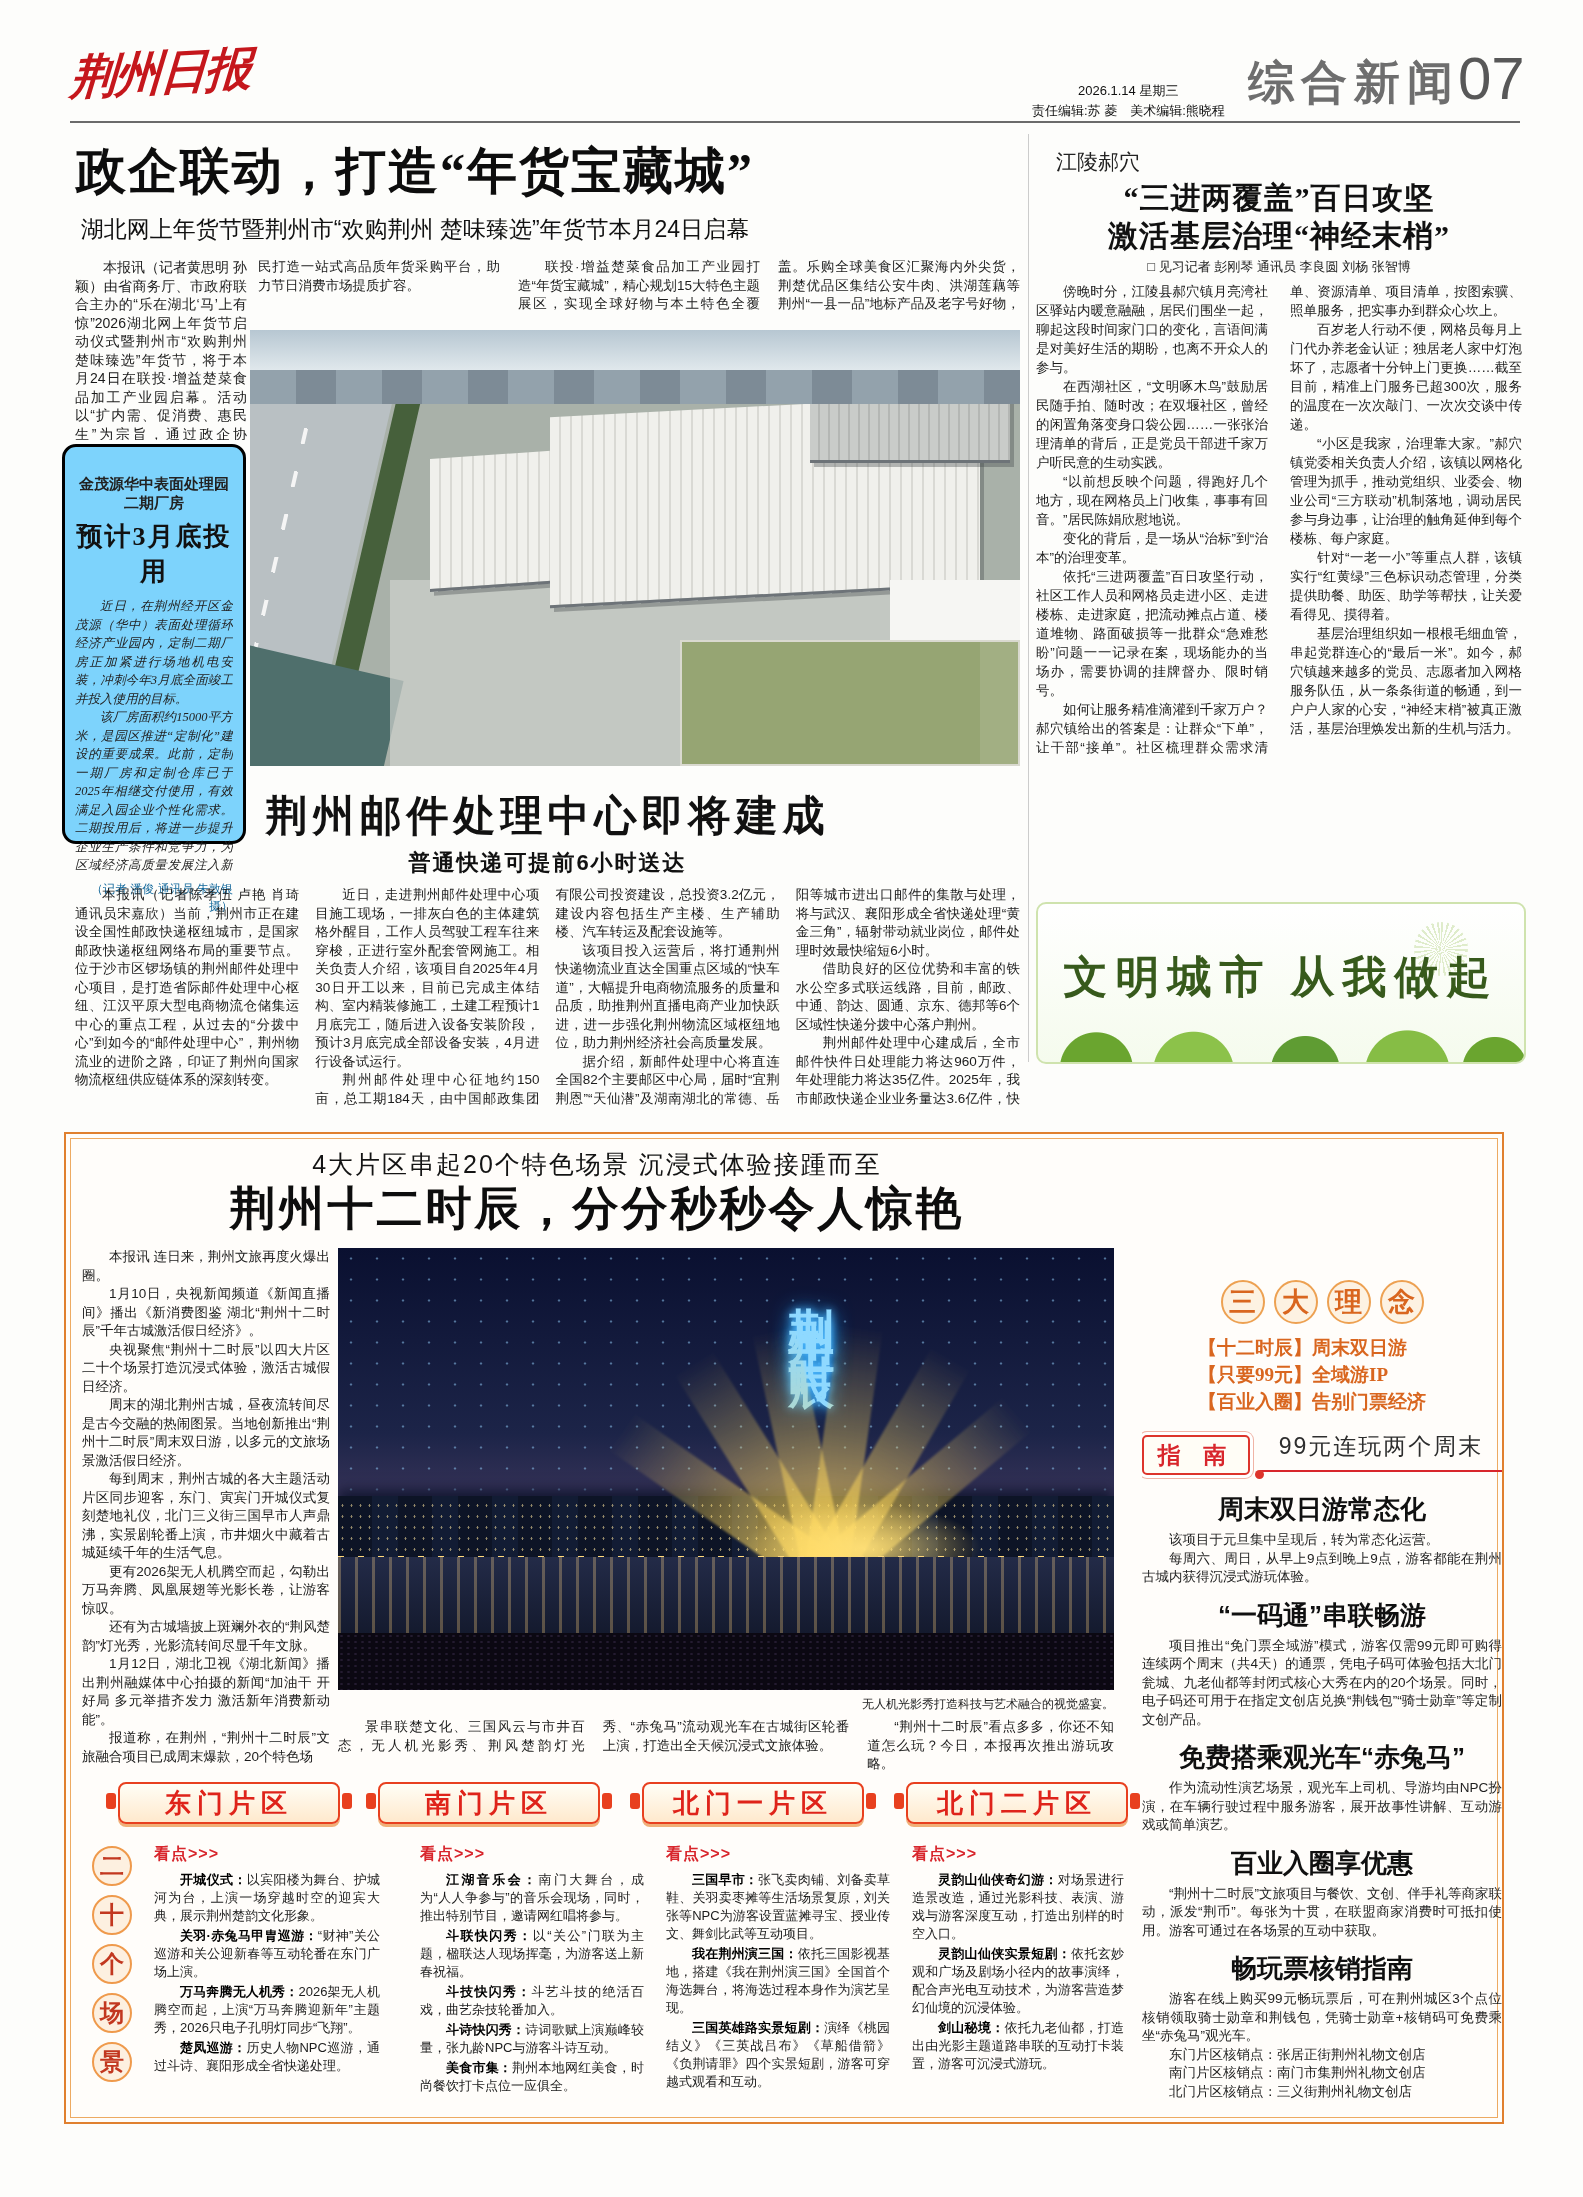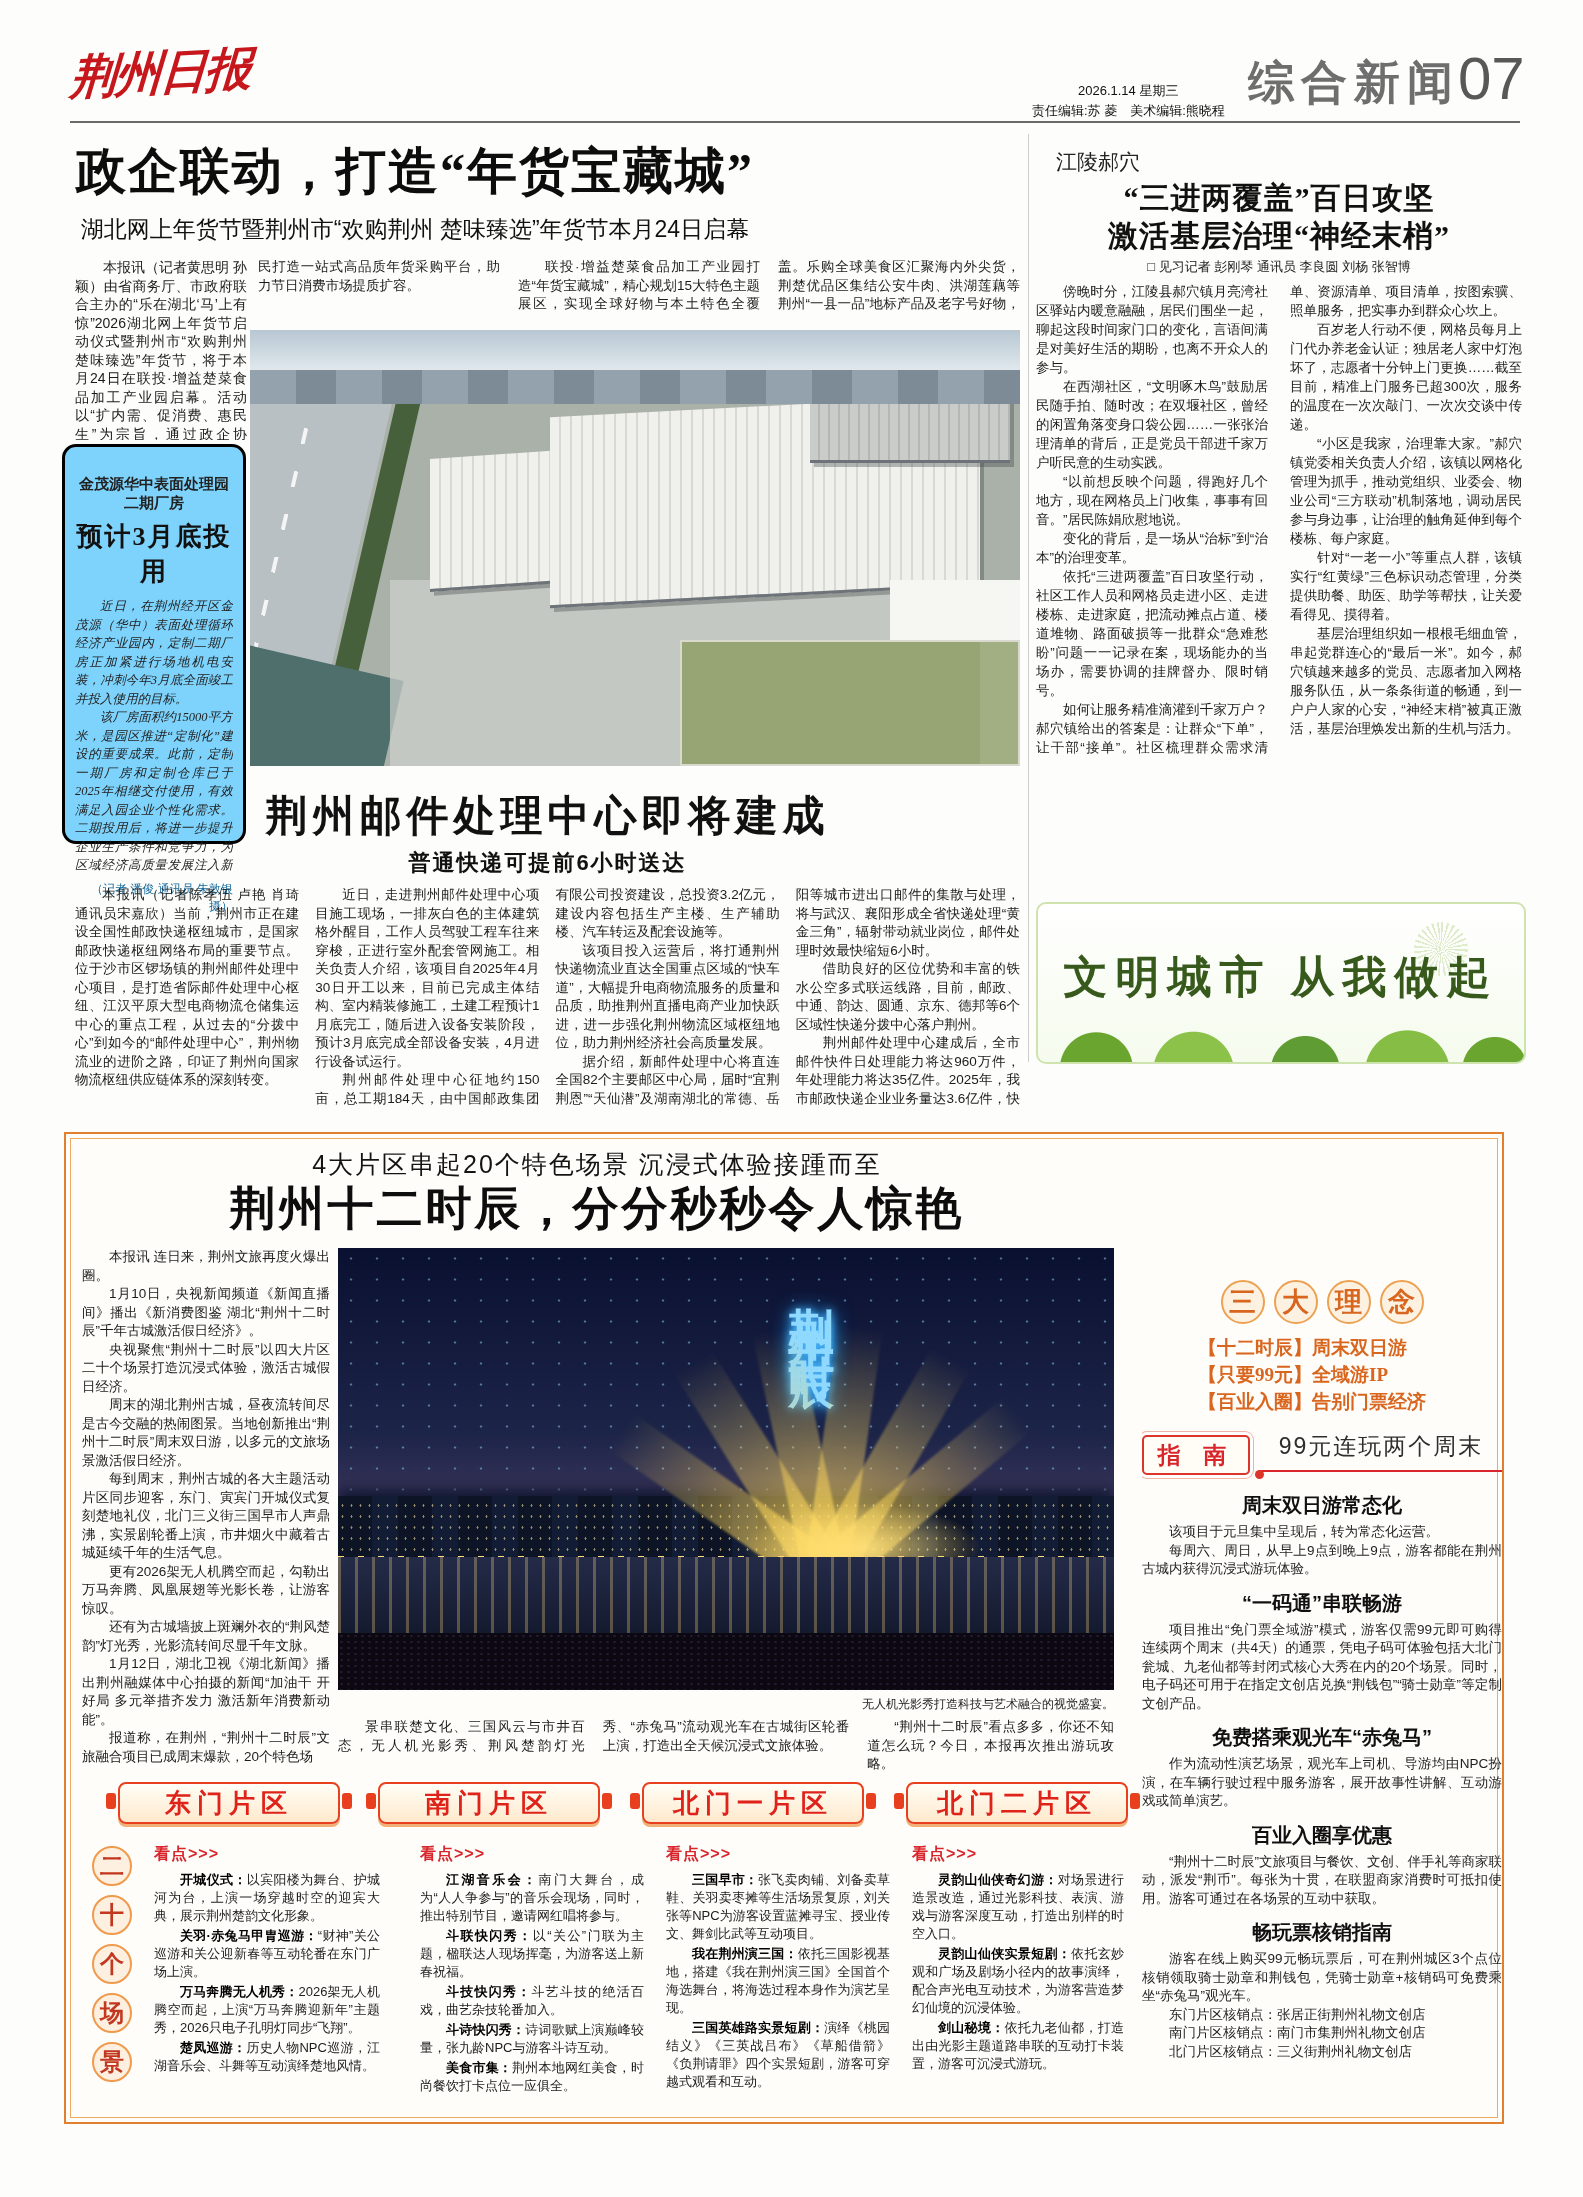--- a/index.html
+++ b/index.html
@@ -116,21 +116,21 @@
   .gbul{padding-left:56px;margin-top:10px;}
   .gbul div{color:#d9661f;font-weight:bold;font-size:19px;line-height:27px;font-family:"Liberation Serif",serif;}
   .gbadge-row{position:relative;margin-top:16px;height:50px;}
   .gbadge{position:absolute;left:0;top:4px;width:104px;height:36px;border:2px solid #dd342b;border-radius:5px;
       background:#fffdf6;color:#d8262c;font-size:23px;font-weight:bold;letter-spacing:8px;
       display:flex;align-items:center;justify-content:center;box-shadow:0 0 0 3px #fff,0 0 0 4px #f0b4a6;}
   .gbadge::before,.gbadge::after{content:"";position:absolute;width:9px;height:9px;border-radius:50%;background:#dd342b;}
   .gbadge::before{left:-16px;top:-4px;} .gbadge::after{right:-16px;bottom:-6px;}
   .gtitle{margin-left:118px;text-align:center;font-size:23px;color:#2e2e2e;letter-spacing:2px;
       border-bottom:2px solid #d8262c;padding-bottom:8px;}
-  .gsec-t{text-align:center;font-weight:bold;font-size:20px;margin:11px 7px 4px;color:#101010;}
+  .gsec-t{text-align:center;font-weight:bold;font-size:26px;margin:11px 7px 4px;color:#101010;}
   .gp{font-size:13.5px;line-height:18.5px;text-align:justify;text-indent:2em;margin:0;color:#1e1e1e;}
   .qr-row{display:flex;justify-content:space-between;padding:14px 4px 0;}
   .vline{background:#cccccc;}
 </style>
 </head>
 <body>
 
 <div class="page">
 
   <div class="abs logo" style="left:70px;top:42px;">荆州日报</div>
@@ -262,21 +262,21 @@
         <span>场</span>
         <span>景</span>
       </div>
 
     <div class="abs kcol" style="left:88px;top:710px;width:226px;height:278px;">
       <div class="kp-label">看点&gt;&gt;&gt;</div>
       <div>
           <p class="kitem"><b>开城仪式：</b><span>以宾阳楼为舞台、护城河为台，上演一场穿越时空的迎宾大典，展示荆州楚韵文化形象。</span></p>
           <p class="kitem"><b>关羽·赤兔马甲胄巡游：</b><span>“财神”关公巡游和关公迎新春等互动轮番在东门广场上演。</span></p>
           <p class="kitem"><b>万马奔腾无人机秀：</b><span>2026架无人机腾空而起，上演“万马奔腾迎新年”主题秀，2026只电子孔明灯同步“飞翔”。</span></p>
-          <p class="kitem"><b>楚凤巡游：</b><span>历史人物NPC巡游，江湖音乐会、斗舞等互动演绎楚地风情。</span></p>
+          <p class="kitem"><b>楚凤巡游：</b><span>历史人物NPC巡游，通过斗诗、襄阳形成全省快递处理。</span></p>
         </div>
     </div>
     <div class="abs kcol" style="left:354px;top:710px;width:224px;height:278px;">
       <div class="kp-label">看点&gt;&gt;&gt;</div>
       <div>
           <p class="kitem"><b>江湖音乐会：</b><span>南门大舞台，成为“人人争参与”的音乐会现场，同时，推出特别节目，邀请网红唱将参与。</span></p>
           <p class="kitem"><b>斗联快闪秀：</b><span>以“关公”门联为主题，楹联达人现场挥毫，为游客送上新春祝福。</span></p>
           <p class="kitem"><b>斗技快闪秀：</b><span>斗艺斗技的绝活百戏，曲艺杂技轮番加入。</span></p>
           <p class="kitem"><b>斗诗快闪秀：</b><span>诗词歌赋上演巅峰较量，张九龄NPC与游客斗诗互动。</span></p>
           <p class="kitem"><b>美食市集：</b><span>荆州本地网红美食，时尚餐饮打卡点位一应俱全。</span></p>

